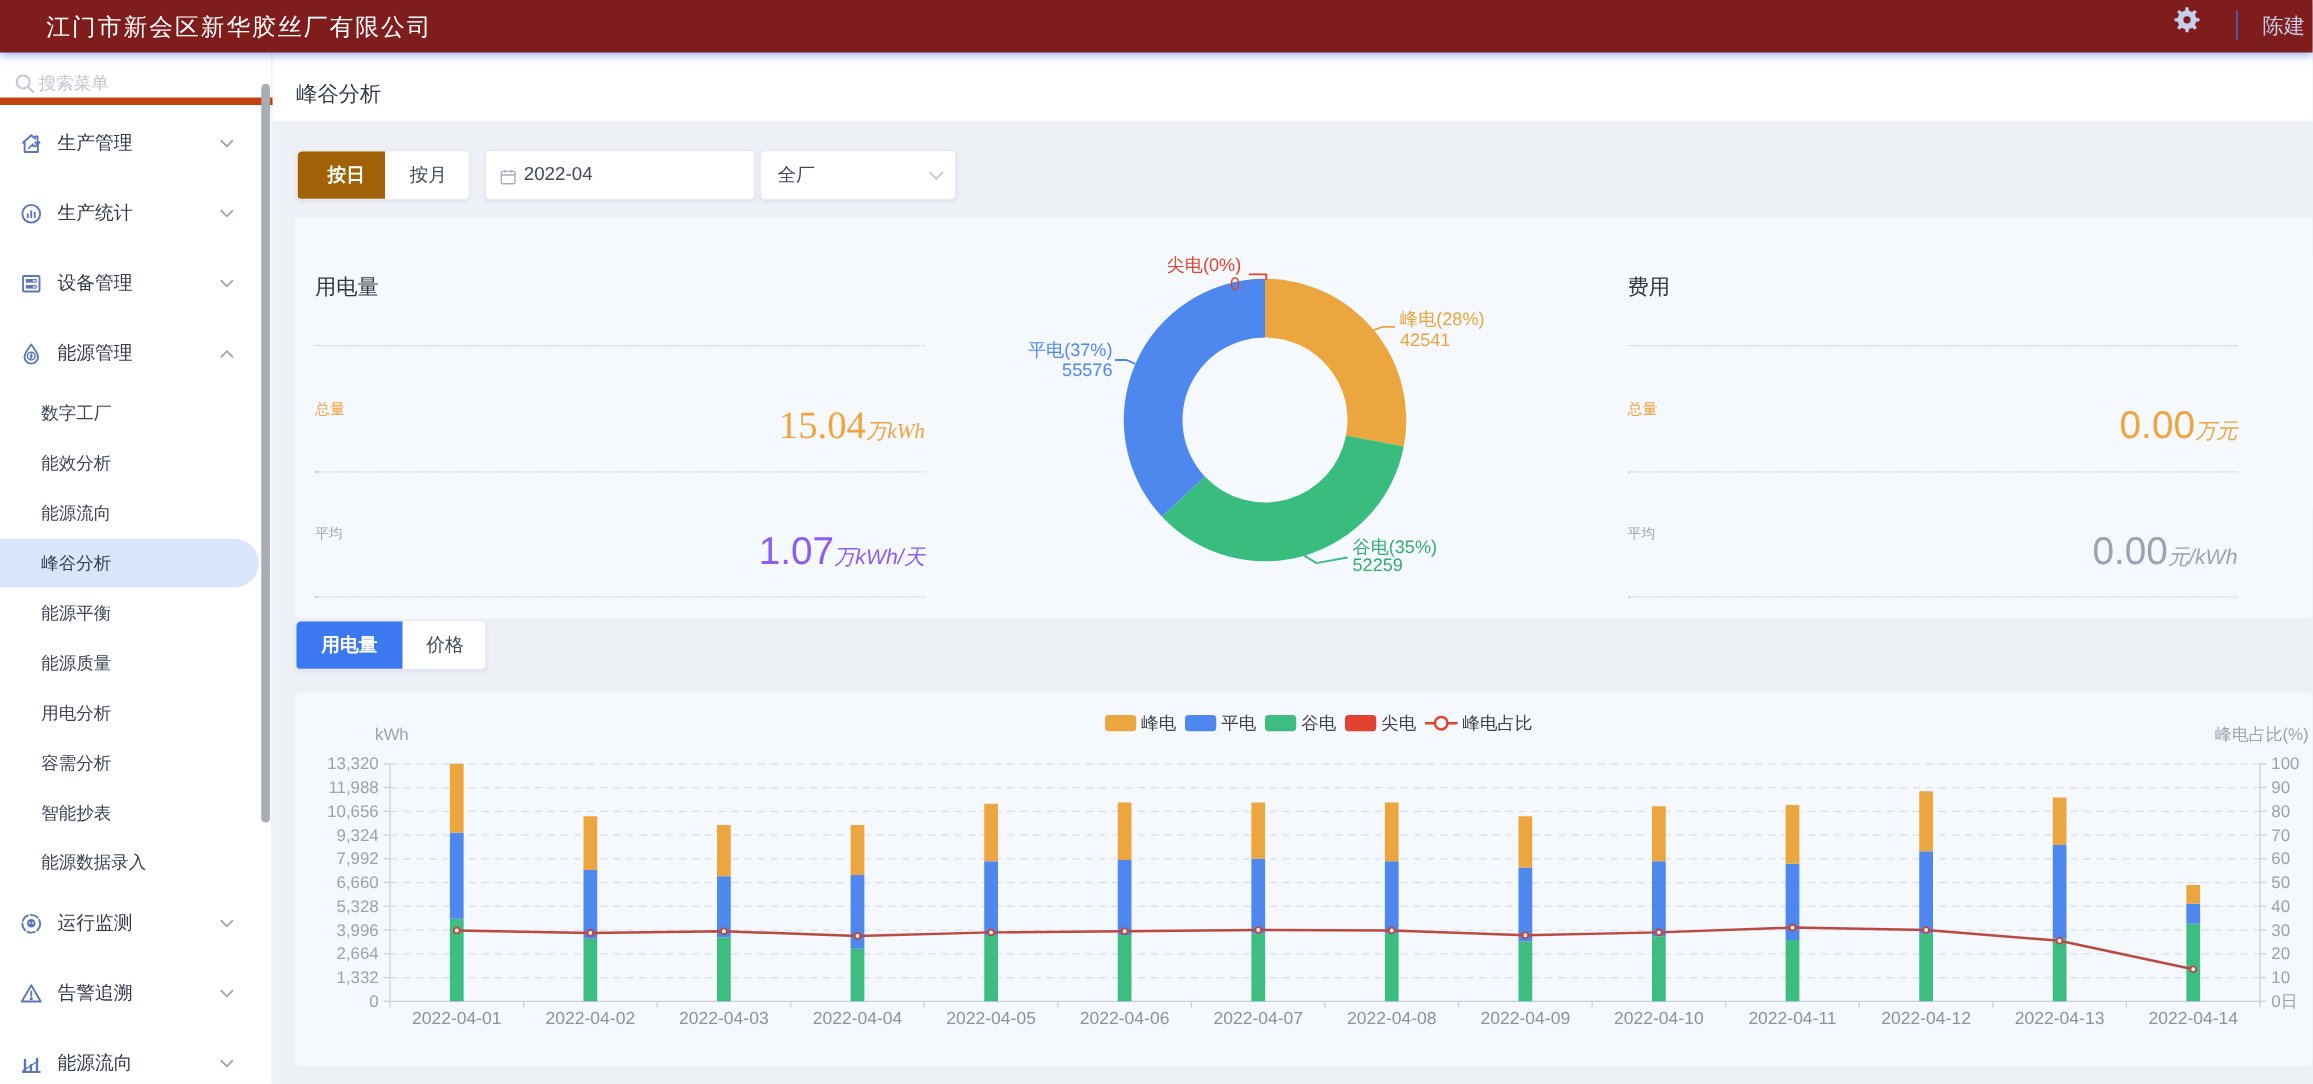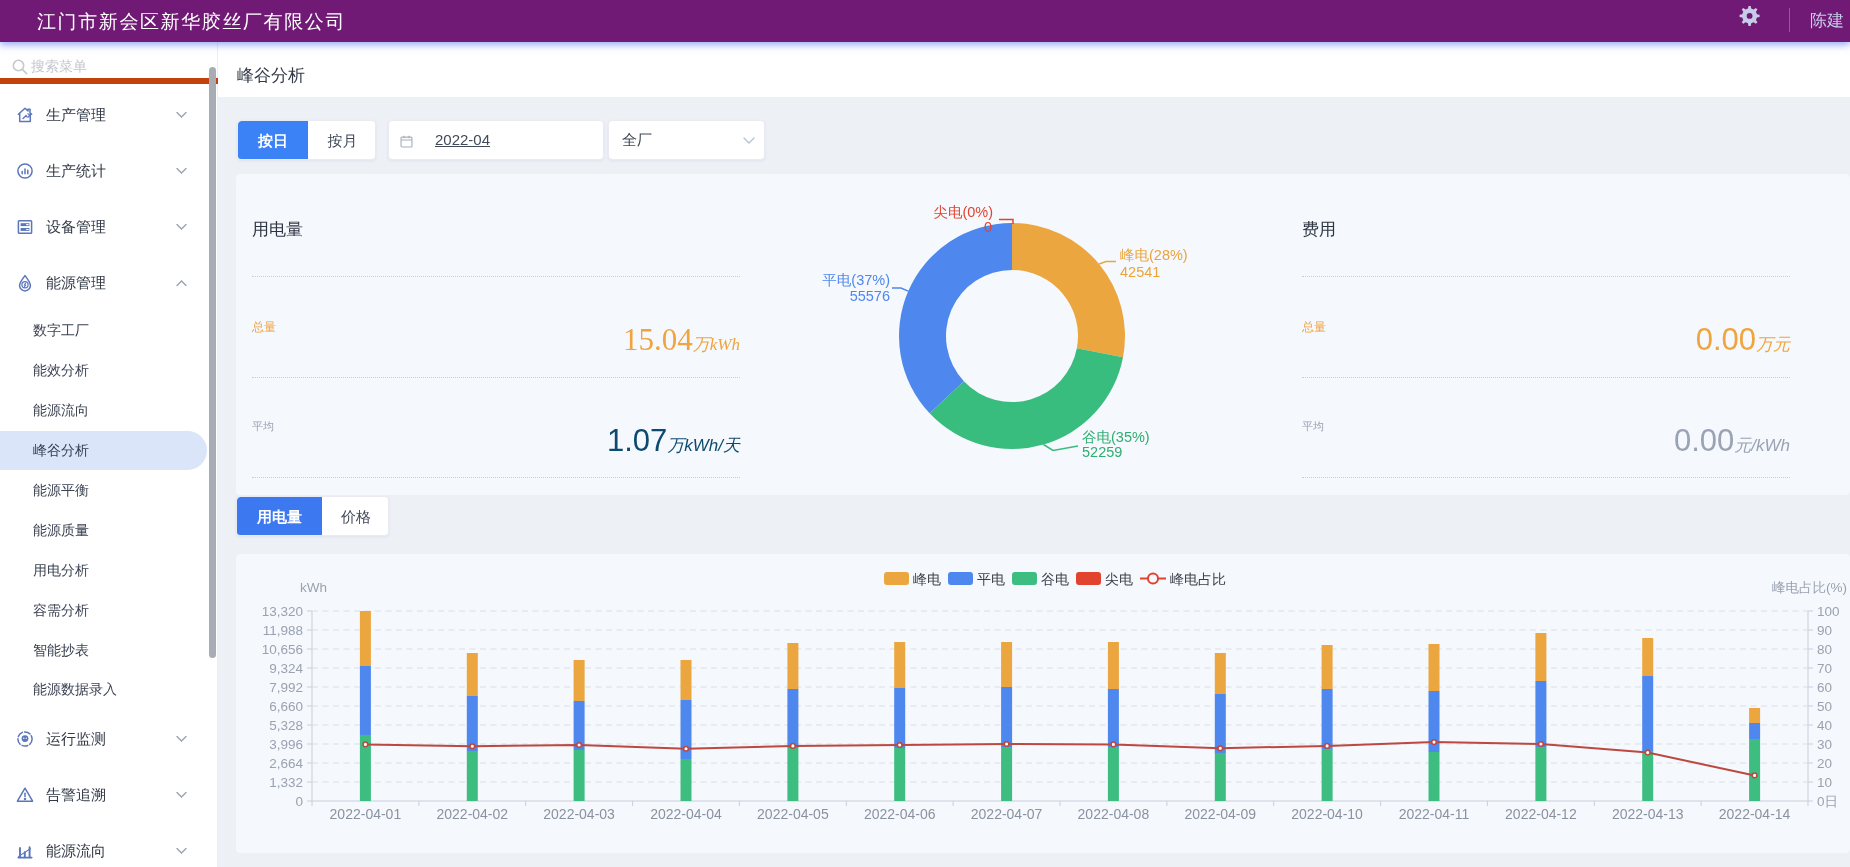--- a/index.html
+++ b/index.html
@@ -1,19 +1,19 @@
 <!DOCTYPE html>
 <html><head>
 <meta charset="utf-8">
 <style>
   * { margin:0; padding:0; box-sizing:border-box; }
   html,body { width:1850px; height:867px; overflow:hidden; background:#edf0f5;
     font-family:"Liberation Sans", sans-serif; }
   
-  #header { position:absolute; left:0; top:0; width:1850px; height:42px; background:#701a75;
+  #header { position:absolute; left:0; top:0; width:1850px; height:42px; background:#7f1d1d;
     box-shadow:0 3px 7px rgba(72,105,235,.55); z-index:30; }
   #header .title { position:absolute; left:37px; top:9px; color:#fff; font-size:19px; font-weight:500; letter-spacing:1.6px; }
   #header .vline { position:absolute; left:1789px; top:8px; width:1px; height:24px; background:#2e7cf6; }
   #header .user { position:absolute; left:1810px; top:9px; color:#c6cbe9; font-size:17px; }
   
   #sidebar { position:absolute; left:0; top:42px; width:218px; height:825px; background:#fff; z-index:20;
     border-right:1px solid #ebedf2; }
   #search { position:absolute; left:0; top:0; width:218px; height:42px; border-bottom:6px solid #c2410c; }
   #search .ph { position:absolute; left:31px; top:16px; color:#c2c6ce; font-size:14px; }
   .mitem { position:absolute; left:0; width:218px; height:40px;padding-left:20px; }
@@ -167,47 +167,47 @@
   </div>
   <div id="sbthumb"></div>
 </div>
 
 <div id="titlebar">
     <div class="t">峰谷分析</div>
   </div>
 
 <div id="toolbar">
   <div class="seg" style="left:1px; width:139px; overflow:hidden;">
-    <div style="position:absolute;left:0;top:0;width:70px;height:40px;background:#3b82f6;border-radius:4px 0 0 4px;color:#fff;font-weight:bold;font-size:15px;text-align:center;line-height:40px;">按日</div>
+    <div style="position:absolute;left:0;top:0;width:70px;height:40px;background:#a16207;border-radius:4px 0 0 4px;color:#fff;font-weight:bold;font-size:15px;text-align:left;line-height:40px;padding-left:24px;">按日</div>
     <div style="position:absolute;left:70px;top:0;width:69px;height:40px;color:#424a59;font-size:15px;text-align:center;line-height:40px;">按月</div>
   </div>
   <div class="seg" style="left:152px; width:216px;">
     <svg style="position:absolute;left:11px;top:14px" width="13" height="13" viewBox="0 0 15 15" fill="none" stroke="#a6aebc" stroke-width="1.3">
       <rect x="1.2" y="2.4" width="12.6" height="11.4" rx="1.2"></rect>
       <path d="M1.2 5.8 H13.8 M4.6 1 V3.8 M10.4 1 V3.8"></path>
     </svg>
-    <div style="position:absolute;left:46px;top:10px;font-size:15px;color:#424a59;text-decoration:underline;">2022-04</div>
+    <div style="position:absolute;left:30px;top:10px;font-size:15px;color:#424a59;">2022-04</div>
   </div>
   <div class="seg" style="left:372px; width:157px;">
     <div style="position:absolute;left:13px;top:10px;font-size:15px;color:#424a59;">全厂</div>
     <svg style="position:absolute;left:134px;top:16px" width="12" height="8" viewBox="0 0 12 8">
         <path d="M1 1 L6 6 L11 1" fill="none" stroke="#b9c3d3" stroke-width="1.4" stroke-linecap="round"></path>
       </svg>
   </div>
 </div>
 
 <div class="card" id="card1" style="left:236px; top:174px; width:1614px; height:321px;">
   <div style="position:absolute;left:16px;top:44px;font-size:17px;color:#2e3542;">用电量</div>
   <div class="dot" style="left:16px;top:102px;width:488px;"></div>
   <div class="dot" style="left:16px;top:203px;width:488px;"></div>
   <div class="dot" style="left:16px;top:303px;width:488px;"></div>
   <div class="lbl-o" style="position:absolute;left:16px;top:145px;">总量</div>
   <div style="position:absolute;right:1110px;top:148px;color:#f0a43d;white-space:nowrap;font-family:Liberation Serif, serif;"><span class="bigv">15.04</span><span class="unit">万kWh</span></div>
   <div class="lbl-g" style="position:absolute;left:16px;top:245px;">平均</div>
-  <div style="position:absolute;right:1110px;top:249px;color:#0c4a6e;white-space:nowrap;"><span class="bigv">1.07</span><span class="unit">万kWh/天</span></div>
+  <div style="position:absolute;right:1110px;top:249px;color:#8b5cf6;white-space:nowrap;"><span class="bigv">1.07</span><span class="unit">万kWh/天</span></div>
 
   <div style="position:absolute;left:1066px;top:44px;font-size:17px;color:#2e3542;">费用</div>
   <div class="dot" style="left:1066px;top:102px;width:488px;"></div>
   <div class="dot" style="left:1066px;top:203px;width:488px;"></div>
   <div class="dot" style="left:1066px;top:303px;width:488px;"></div>
   <div class="lbl-o" style="position:absolute;left:1066px;top:145px;">总量</div>
   <div style="position:absolute;right:60px;top:148px;color:#f0a43d;white-space:nowrap;"><span class="bigv">0.00</span><span class="unit">万元</span></div>
   <div class="lbl-g" style="position:absolute;left:1066px;top:245px;">平均</div>
   <div style="position:absolute;right:60px;top:249px;color:#9aa3b4;white-space:nowrap;"><span class="bigv">0.00</span><span class="unit">元/kWh</span></div>
 

